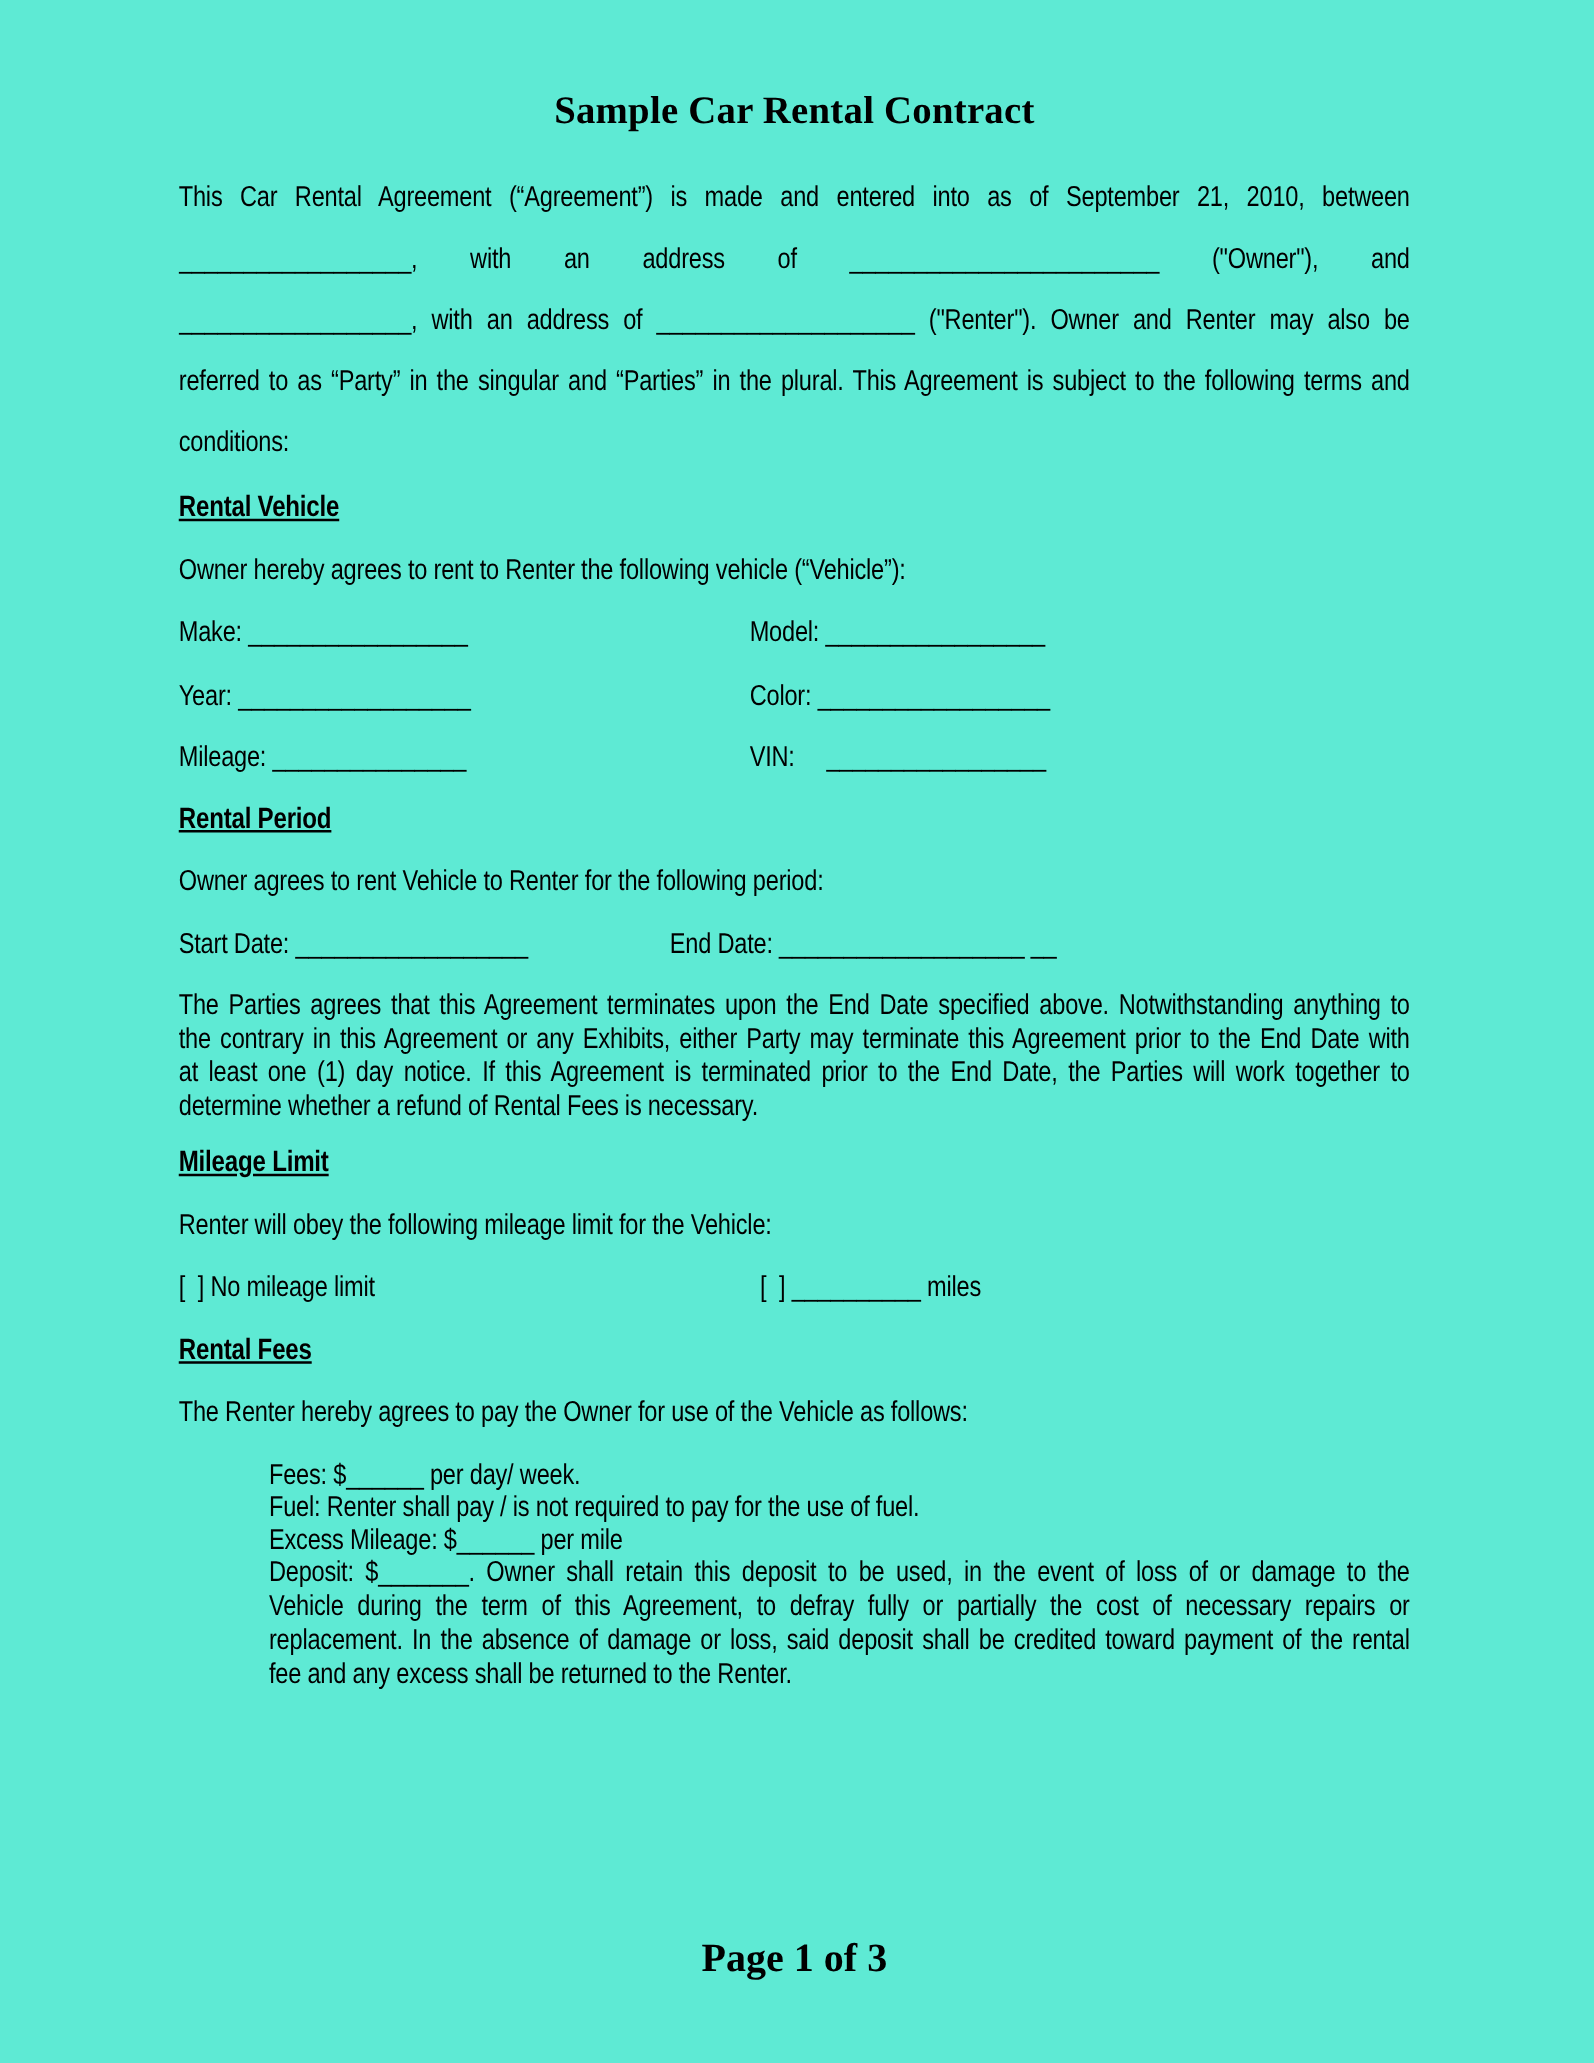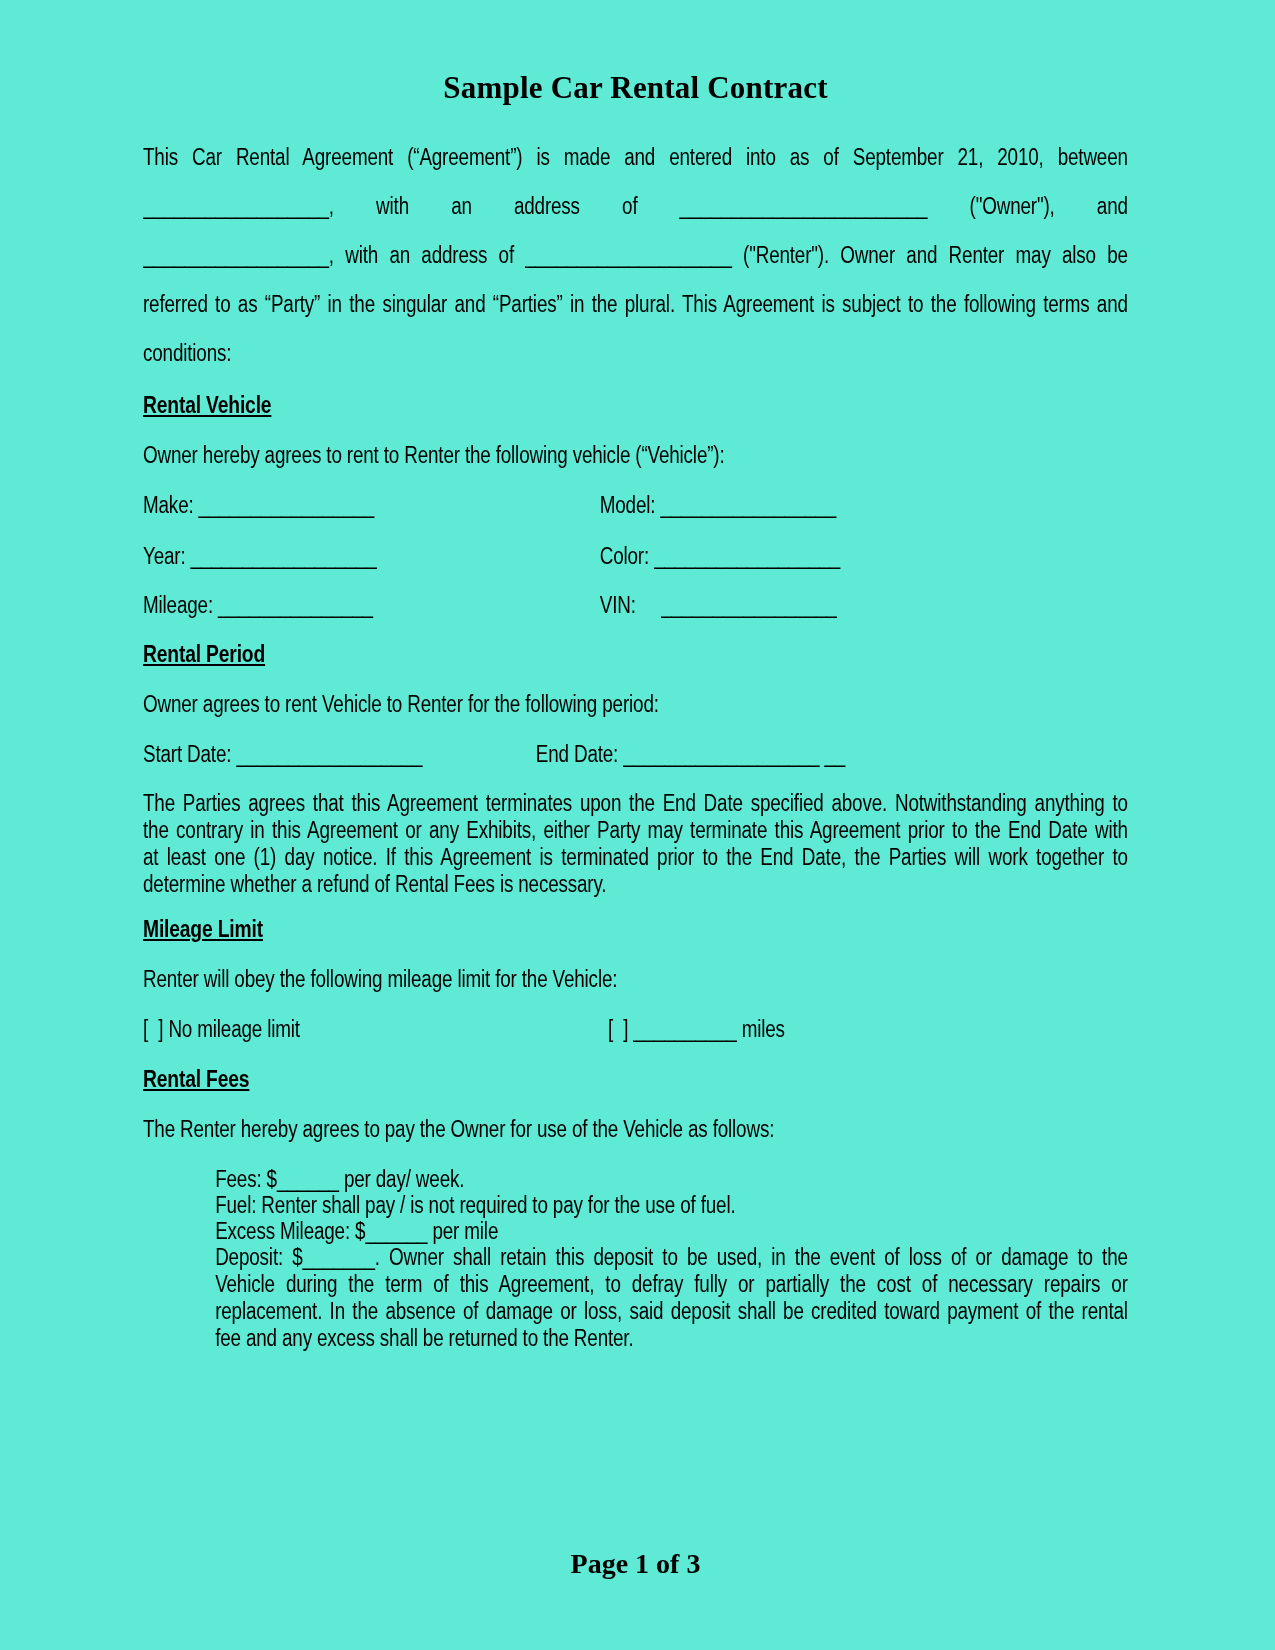--- a/index.html
+++ b/index.html
@@ -52,21 +52,21 @@
   .serifline {
     position: absolute;
     left: 143px;
     width: 985px;
     text-align: center;
     font-family: "Liberation Serif", "DejaVu Serif", serif;
     font-weight: bold;
     color: #000000;
   }
   .doc-title { font-size: 31px; letter-spacing: 0.2px; }
-  .doc-footer { font-size: 28px; }
+  .doc-footer { font-size: 32px; }
 </style>
 </head>
 <body>
 
 <div class="page">
 
   <div class="serifline doc-title" style="top:70px;">Sample Car Rental Contract</div>
 
   <div class="cond" style="top:133px;">
     <div class="jline">This Car Rental Agreement (“Agreement”) is made and entered into as of September 21, 2010, between</div>

